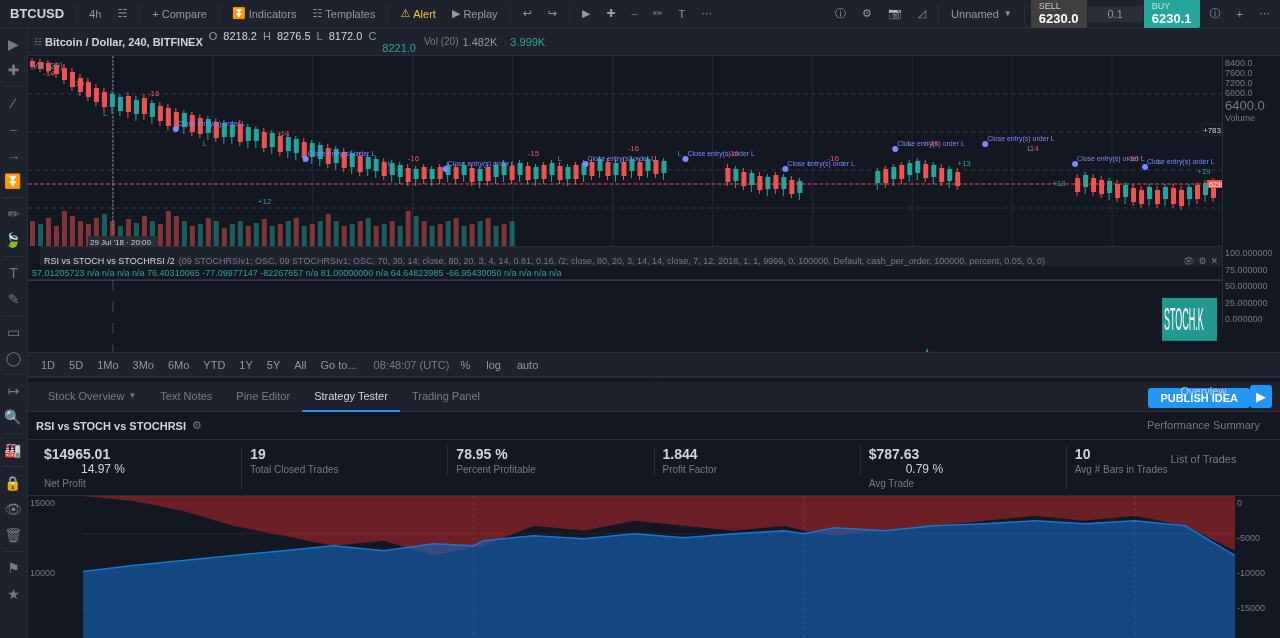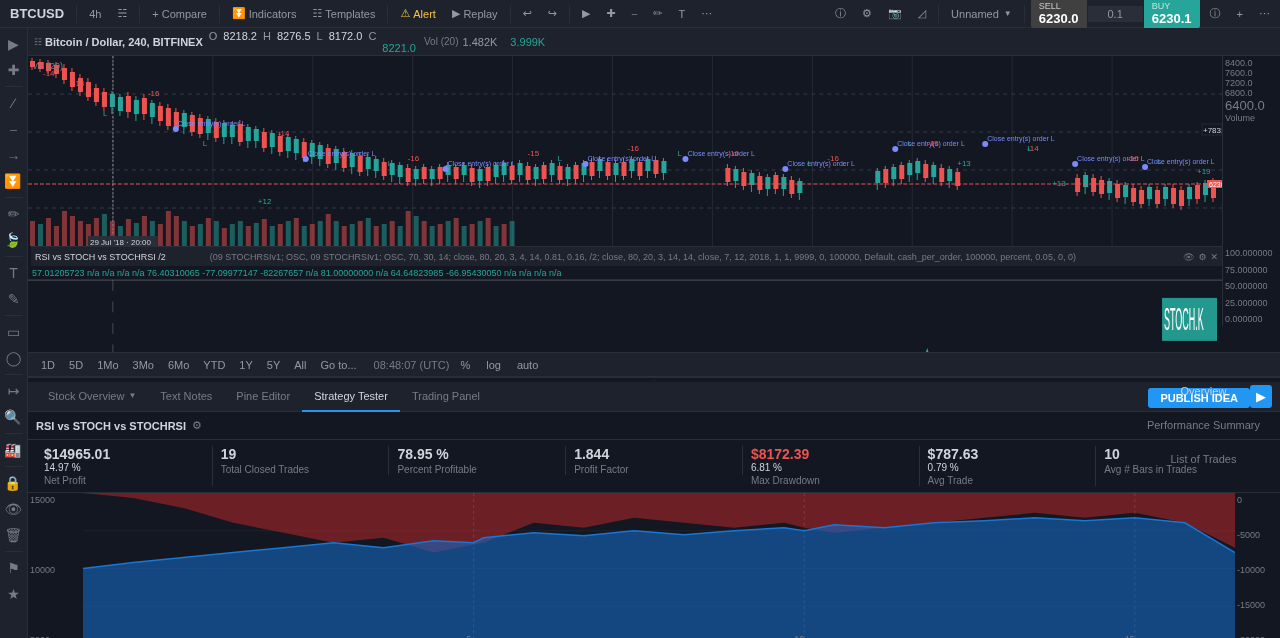--- a/index.html
+++ b/index.html
@@ -64,24 +64,24 @@
     }
 
     
     #osc-chart {
       position: absolute; left: 0; top: 218px; right: 58px; bottom: 0;
       background: #131722; overflow: hidden;
     }
 
     
     #indicator-bar {
-      position: absolute; left: 3px; right: 58px; height: 20px;
+      position: absolute; left: 12px; right: 58px; height: 20px;
       background: #1e222d; border-top: 1px solid #2a2e39;
-      display: flex; align-items: center; padding: 0 4px;
-      font-size: 9px; color: #787b86; overflow: hidden; gap: 40px;
+      display: flex; align-items: flex-end; padding: 0 4px;
+      font-size: 9px; color: #787b86; overflow: hidden;
     }
 
     
     #bottom-panel {
       position: absolute; bottom: 0; left: 28px; right: 0;
       height: 262px; background: #131722; border-top: 2px solid #2a2e39;
     }
 
     
     #tab-bar {
@@ -120,21 +120,21 @@
     
     #stats-row {
       display: flex; align-items: flex-start;
       padding: 6px 8px; border-bottom: 1px solid #2a2e39;
       gap: 0;
     }
     .stat-item { flex: 1; padding: 0 8px; border-right: 1px solid #2a2e39; }
     .stat-item:last-child { border-right: none; }
     .stat-value { font-size: 14px; color: #d1d4dc; font-weight: bold; }
     .stat-value.negative { color: #ef5350; }
-    .stat-pct { font-size: 10px; }
+    .stat-pct { font-size: 12px; margin-left: 37px; }
     .stat-label { font-size: 10px; color: #787b86; margin-top: 2px; }
 
     
     #equity-chart {
       position: relative; height: 155px; background: #131722;
       overflow: hidden; border-bottom: 1px solid #2a2e39;
     }
 
     
     #candle-svg { width: 100%; height: 100%; }
@@ -869,27 +869,20 @@
       </div>
       <div class="stat-item">
         <div class="stat-value">78.95 %</div>
         <div class="stat-label">Percent Profitable</div>
       </div>
       <div class="stat-item">
         <div class="stat-value">1.844</div>
         <div class="stat-label">Profit Factor</div>
       </div>
       <div class="stat-item">
-        <div class="stat-value negative">$8172.39</div>
-        <div class="stat-pct negative">
-          <span>6.81 %</span>
-        </div>
-        <div class="stat-label">Max Drawdown</div>
-      </div>
-      <div class="stat-item">
         <div class="stat-value">$787.63</div>
         <div class="stat-pct positive">
           <span>0.79 %</span>
         </div>
         <div class="stat-label">Avg Trade</div>
       </div>
       <div class="stat-item">
         <div class="stat-value">10</div>
         <div class="stat-label">Avg # Bars in Trades</div>
       </div>

